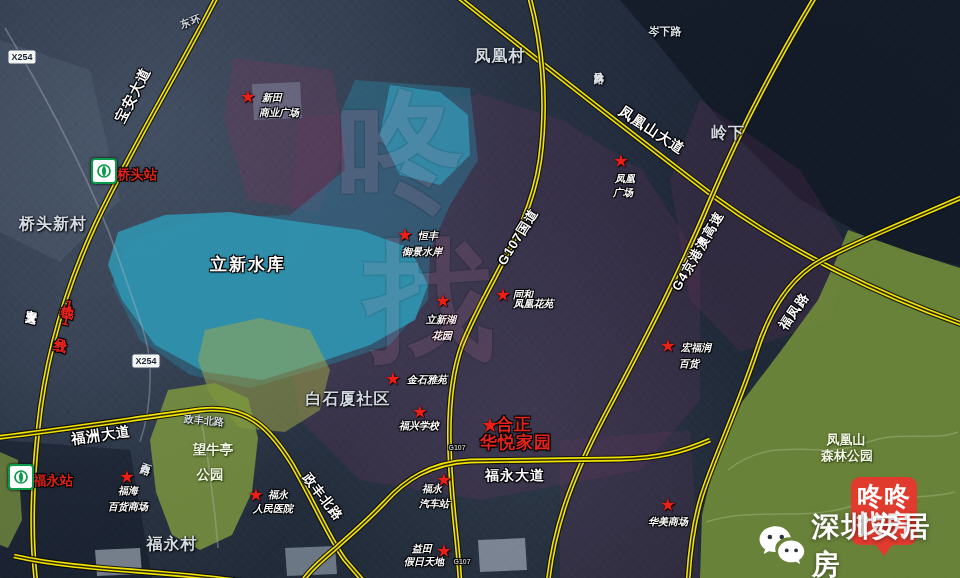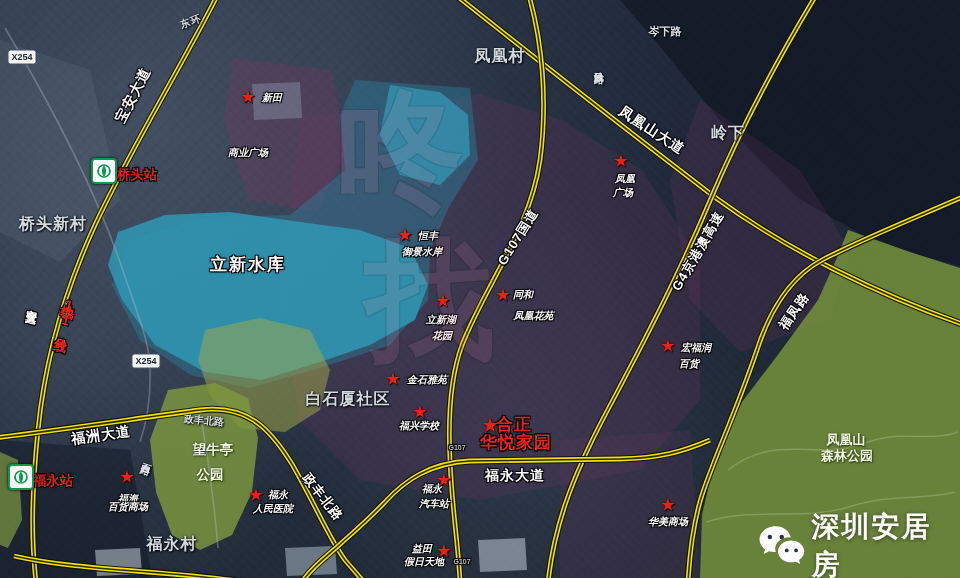--- a/index.html
+++ b/index.html
@@ -97,34 +97,34 @@
       <path d="M 965,196 C 910,220 860,240 822,260 C 790,277 770,310 757,350 C 735,415 715,455 702,495 C 694,520 690,548 688,582" fill="none" stroke="#f2e300" stroke-width="4.8"></path>
       <path d="M 965,196 C 910,220 860,240 822,260 C 790,277 770,310 757,350 C 735,415 715,455 702,495 C 694,520 690,548 688,582" fill="none" stroke="#2e2b12" stroke-width="1.6"></path>
       <path d="M 14,556 C 85,572 175,570 258,584" fill="none" stroke="#0b0b06" stroke-width="7" stroke-opacity="0.85"></path>
       <path d="M 14,556 C 85,572 175,570 258,584" fill="none" stroke="#f2e300" stroke-width="4.8"></path>
       <path d="M 14,556 C 85,572 175,570 258,584" fill="none" stroke="#2e2b12" stroke-width="1.6"></path>
       <path d="M 728,470 C 775,432 820,462 868,442 C 900,430 932,442 958,432" fill="none" stroke="rgba(210,220,180,0.28)" stroke-width="1.5"></path>
       <path d="M 706,522 C 758,506 802,522 852,506 C 888,494 925,500 955,492" fill="none" stroke="rgba(210,220,180,0.28)" stroke-width="1.5"></path>
     </svg>
   <div id="labels" class="layer">
       <span class="lbl outl poi" style="left: 272px; top: 98px; transform: translate(-50%, -50%) rotate(0deg);">新田</span>
-      <span class="lbl outl poi" style="left: 248px; top: 113px; transform: translate(-50%, -50%) rotate(0deg); margin-top: 40px;">商业广场</span>
+      <span class="lbl outl poi" style="left: 279px; top: 113px; transform: translate(-50%, -50%) rotate(0deg);">商业广场</span>
       <span class="lbl outl poi" style="left: 428px; top: 236px; transform: translate(-50%, -50%) rotate(0deg);">恒丰</span>
       <span class="lbl outl poi" style="left: 422px; top: 252px; transform: translate(-50%, -50%) rotate(0deg);">御景水岸</span>
       <span class="lbl outl poi" style="left: 523px; top: 295px; transform: translate(-50%, -50%) rotate(0deg);">同和</span>
-      <span class="lbl outl poi" style="left: 516px; top: 316px; transform: translate(-50%, -50%) rotate(0deg); padding-left: 35px;">凤凰花苑</span>
+      <span class="lbl outl poi" style="left: 516px; top: 304px; transform: translate(-50%, -50%) rotate(0deg); padding-left: 35px;">凤凰花苑</span>
       <span class="lbl outl poi" style="left: 441px; top: 320px; transform: translate(-50%, -50%) rotate(0deg);">立新湖</span>
       <span class="lbl outl poi" style="left: 442px; top: 336px; transform: translate(-50%, -50%) rotate(0deg);">花园</span>
       <span class="lbl outl poi" style="left: 427px; top: 380px; transform: translate(-50%, -50%) rotate(0deg);">金石雅苑</span>
       <span class="lbl outl poi" style="left: 625px; top: 179px; transform: translate(-50%, -50%) rotate(0deg);">凤凰</span>
       <span class="lbl outl poi" style="left: 623px; top: 193px; transform: translate(-50%, -50%) rotate(0deg);">广场</span>
       <span class="lbl outl poi" style="left: 696px; top: 348px; transform: translate(-50%, -50%) rotate(0deg);">宏福润</span>
       <span class="lbl outl poi" style="left: 689px; top: 364px; transform: translate(-50%, -50%) rotate(0deg);">百货</span>
       <span class="lbl outl poi" style="left: 419px; top: 426px; transform: translate(-50%, -50%) rotate(0deg);">福兴学校</span>
-      <span class="lbl outl poi" style="left: 128px; top: 491px; transform: translate(-50%, -50%) rotate(0deg); margin-top: 8px;">福海</span>
+      <span class="lbl outl poi" style="left: 128px; top: 491px; transform: translate(-50%, -50%) rotate(0deg);">福海</span>
       <span class="lbl outl poi" style="left: 128px; top: 507px; transform: translate(-50%, -50%) rotate(0deg);">百货商场</span>
       <span class="lbl outl poi" style="left: 278px; top: 495px; transform: translate(-50%, -50%) rotate(0deg);">福永</span>
       <span class="lbl outl poi" style="left: 273px; top: 509px; transform: translate(-50%, -50%) rotate(0deg);">人民医院</span>
       <span class="lbl outl poi" style="left: 432px; top: 489px; transform: translate(-50%, -50%) rotate(0deg);">福永</span>
       <span class="lbl outl poi" style="left: 434px; top: 504px; transform: translate(-50%, -50%) rotate(0deg);">汽车站</span>
       <span class="lbl outl poi" style="left: 422px; top: 549px; transform: translate(-50%, -50%) rotate(0deg);">益田</span>
       <span class="lbl outl poi" style="left: 424px; top: 562px; transform: translate(-50%, -50%) rotate(0deg);">假日天地</span>
       <span class="lbl outl poi" style="left: 668px; top: 522px; transform: translate(-50%, -50%) rotate(0deg);">华美商场</span>
       <span class="lbl outl poi-red" style="left: 514px; top: 425px; transform: translate(-50%, -50%) rotate(0deg);">合正</span>
       <span class="lbl outl poi-red" style="left: 516px; top: 443px; transform: translate(-50%, -50%) rotate(0deg);">华悦家园</span>
@@ -182,20 +182,24 @@
         </svg>
       </div>
       <div class="metro-logo" style="left: 21px; top: 477px;">
         <svg width="16" height="16" viewBox="0 0 24 24">
           <circle cx="12" cy="12" r="9" fill="none" stroke="#0a9a4a" stroke-width="2.6"></circle>
           <path d="M12 4 c4 3.2 4 12.8 0 16 c-4 -3.2 -4 -12.8 0 -16 Z" fill="#0a9a4a"></path>
         </svg>
       </div>
     </div>
 
+  <div id="badge">
+    <span>咚咚</span>
+    <span>找房</span>
+  </div>
 
   <div id="brand">
     <svg width="48" height="44" viewBox="0 0 48 44">
       <path d="M18 2 C8.6 2 1.5 8 1.5 15.3 c0 4.1 2.2 7.6 5.7 10l-1.5 4.9 5.4-2.9 c2.1 .6 4.4 .9 6.9 .8 -0.4-1-0.6-2-0.6-3.1 0-6.6 6.3-11.8 14-11.8 .6 0 1.2 0 1.8 .1 C31.7 6.9 25.5 2 18 2 Z" fill="#fff"></path>
       <circle cx="12" cy="13" r="2.3" fill="#29323f"></circle>
       <circle cx="24" cy="13" r="2.3" fill="#29323f"></circle>
       <path d="M33.5 16.5 c-7.3 0-13.2 4.9-13.2 11 0 6.1 5.9 11 13.2 11 1.6 0 3.2-.2 4.6-.7 l4.6 2.5 -1.3-4.2 c3.2-2 5.3-5.2 5.3-8.6 0-6.1-5.9-11-13.2-11Z" fill="#fff"></path>
       <circle cx="29" cy="26.5" r="1.9" fill="#29323f"></circle>
       <circle cx="38.5" cy="26.5" r="1.9" fill="#29323f"></circle>
     </svg>

